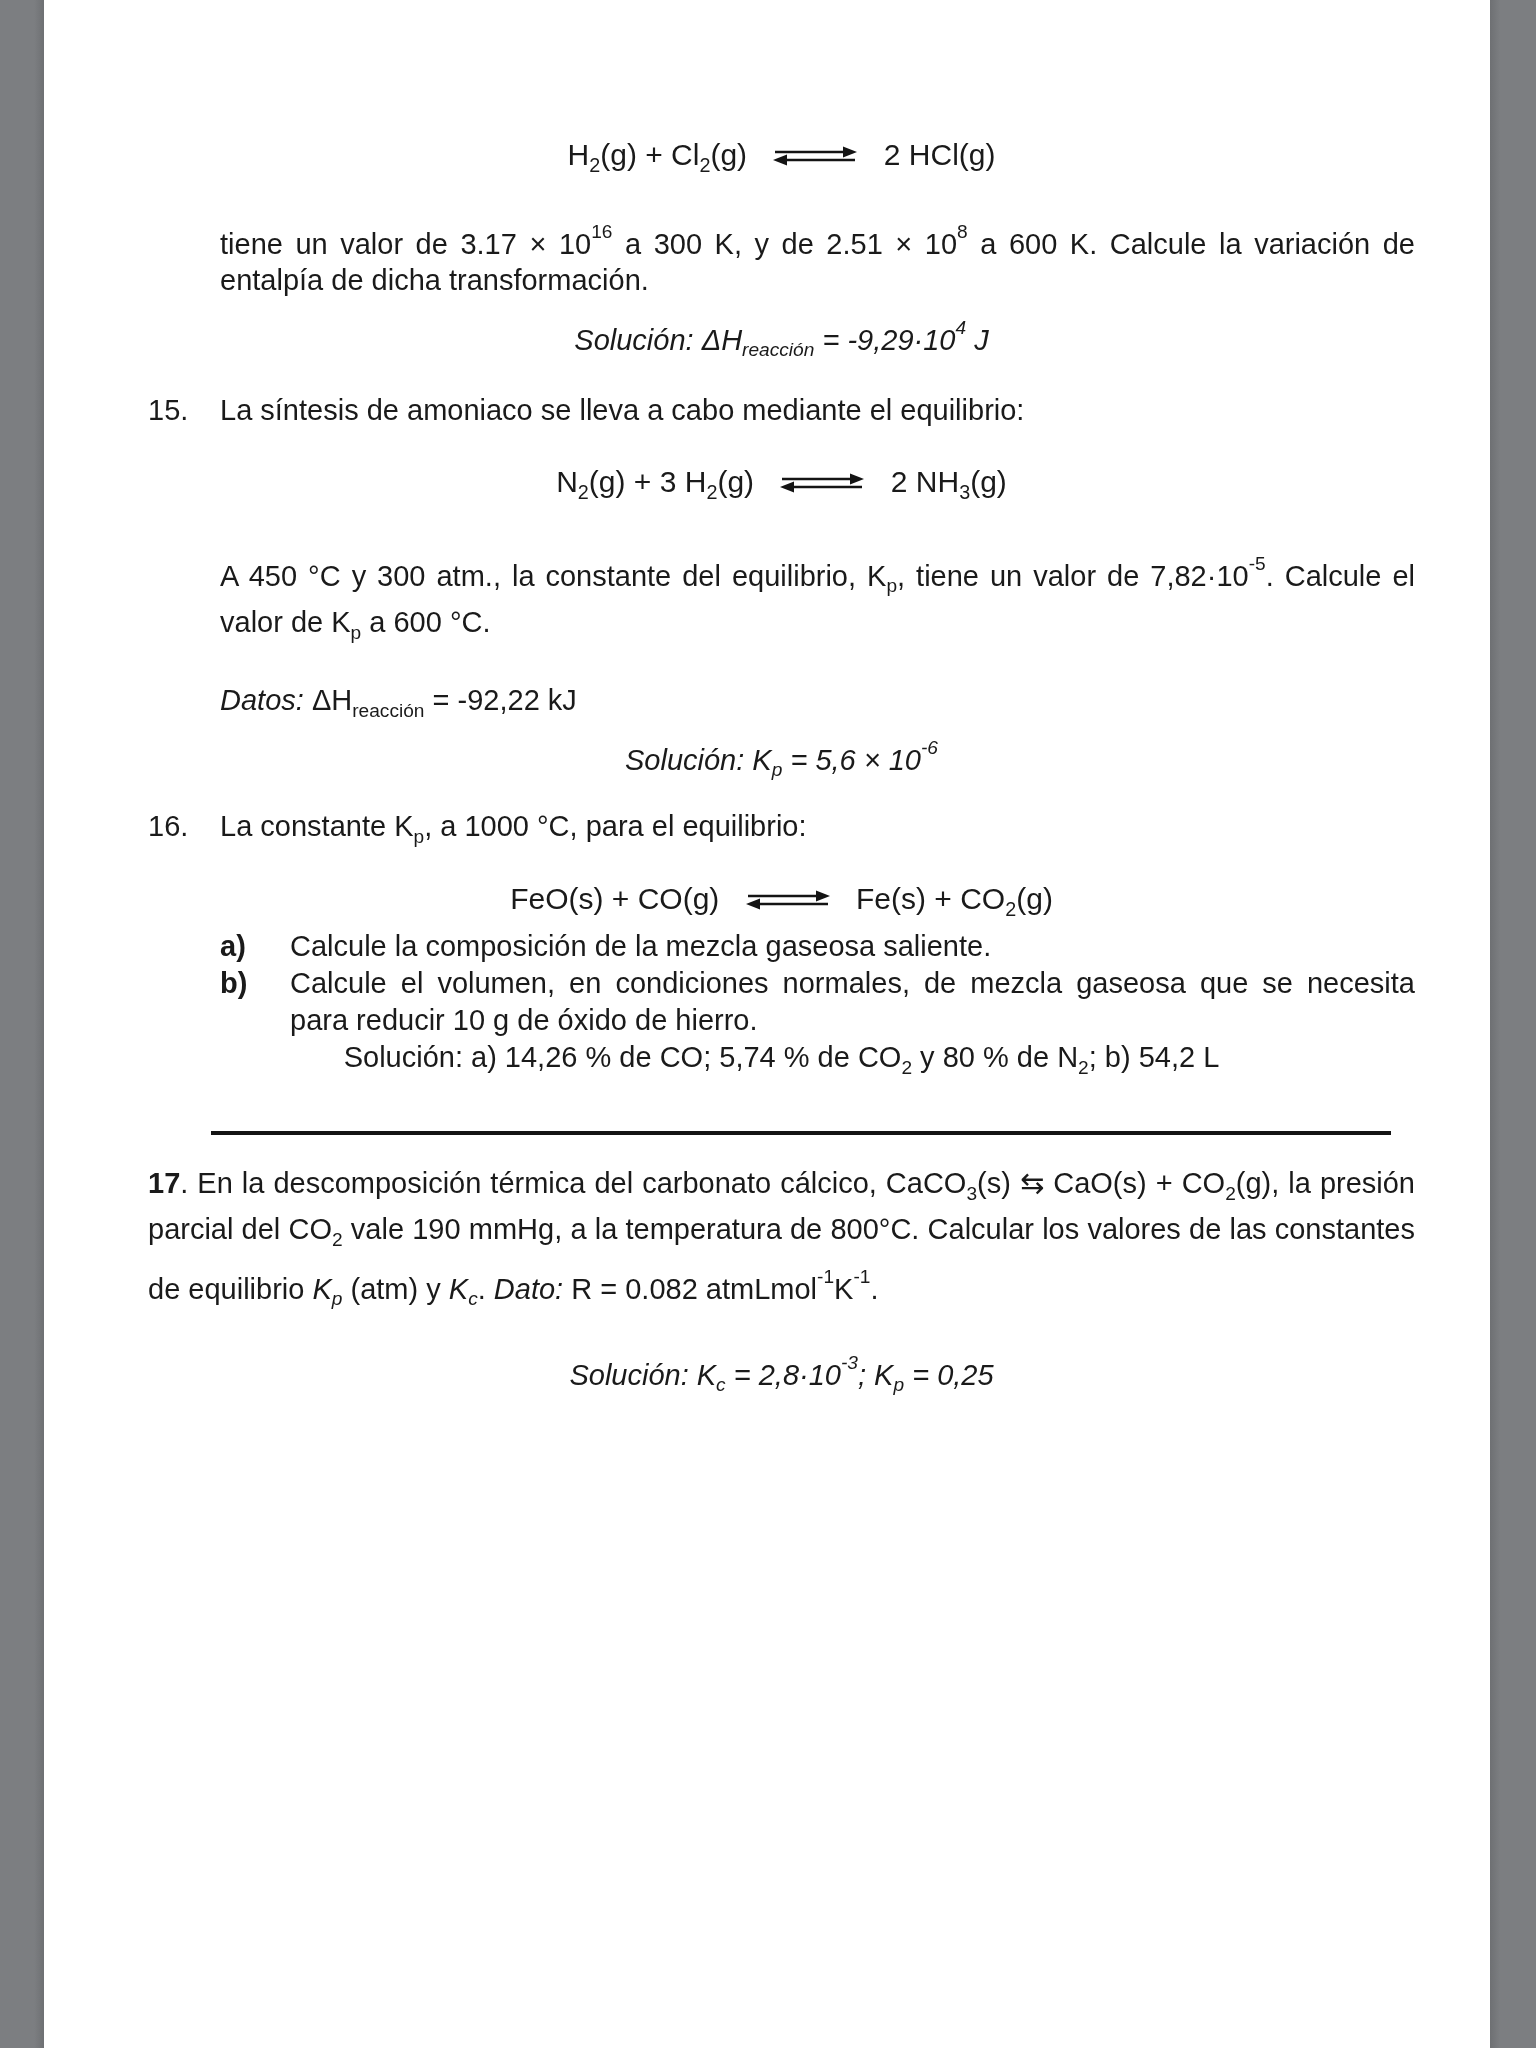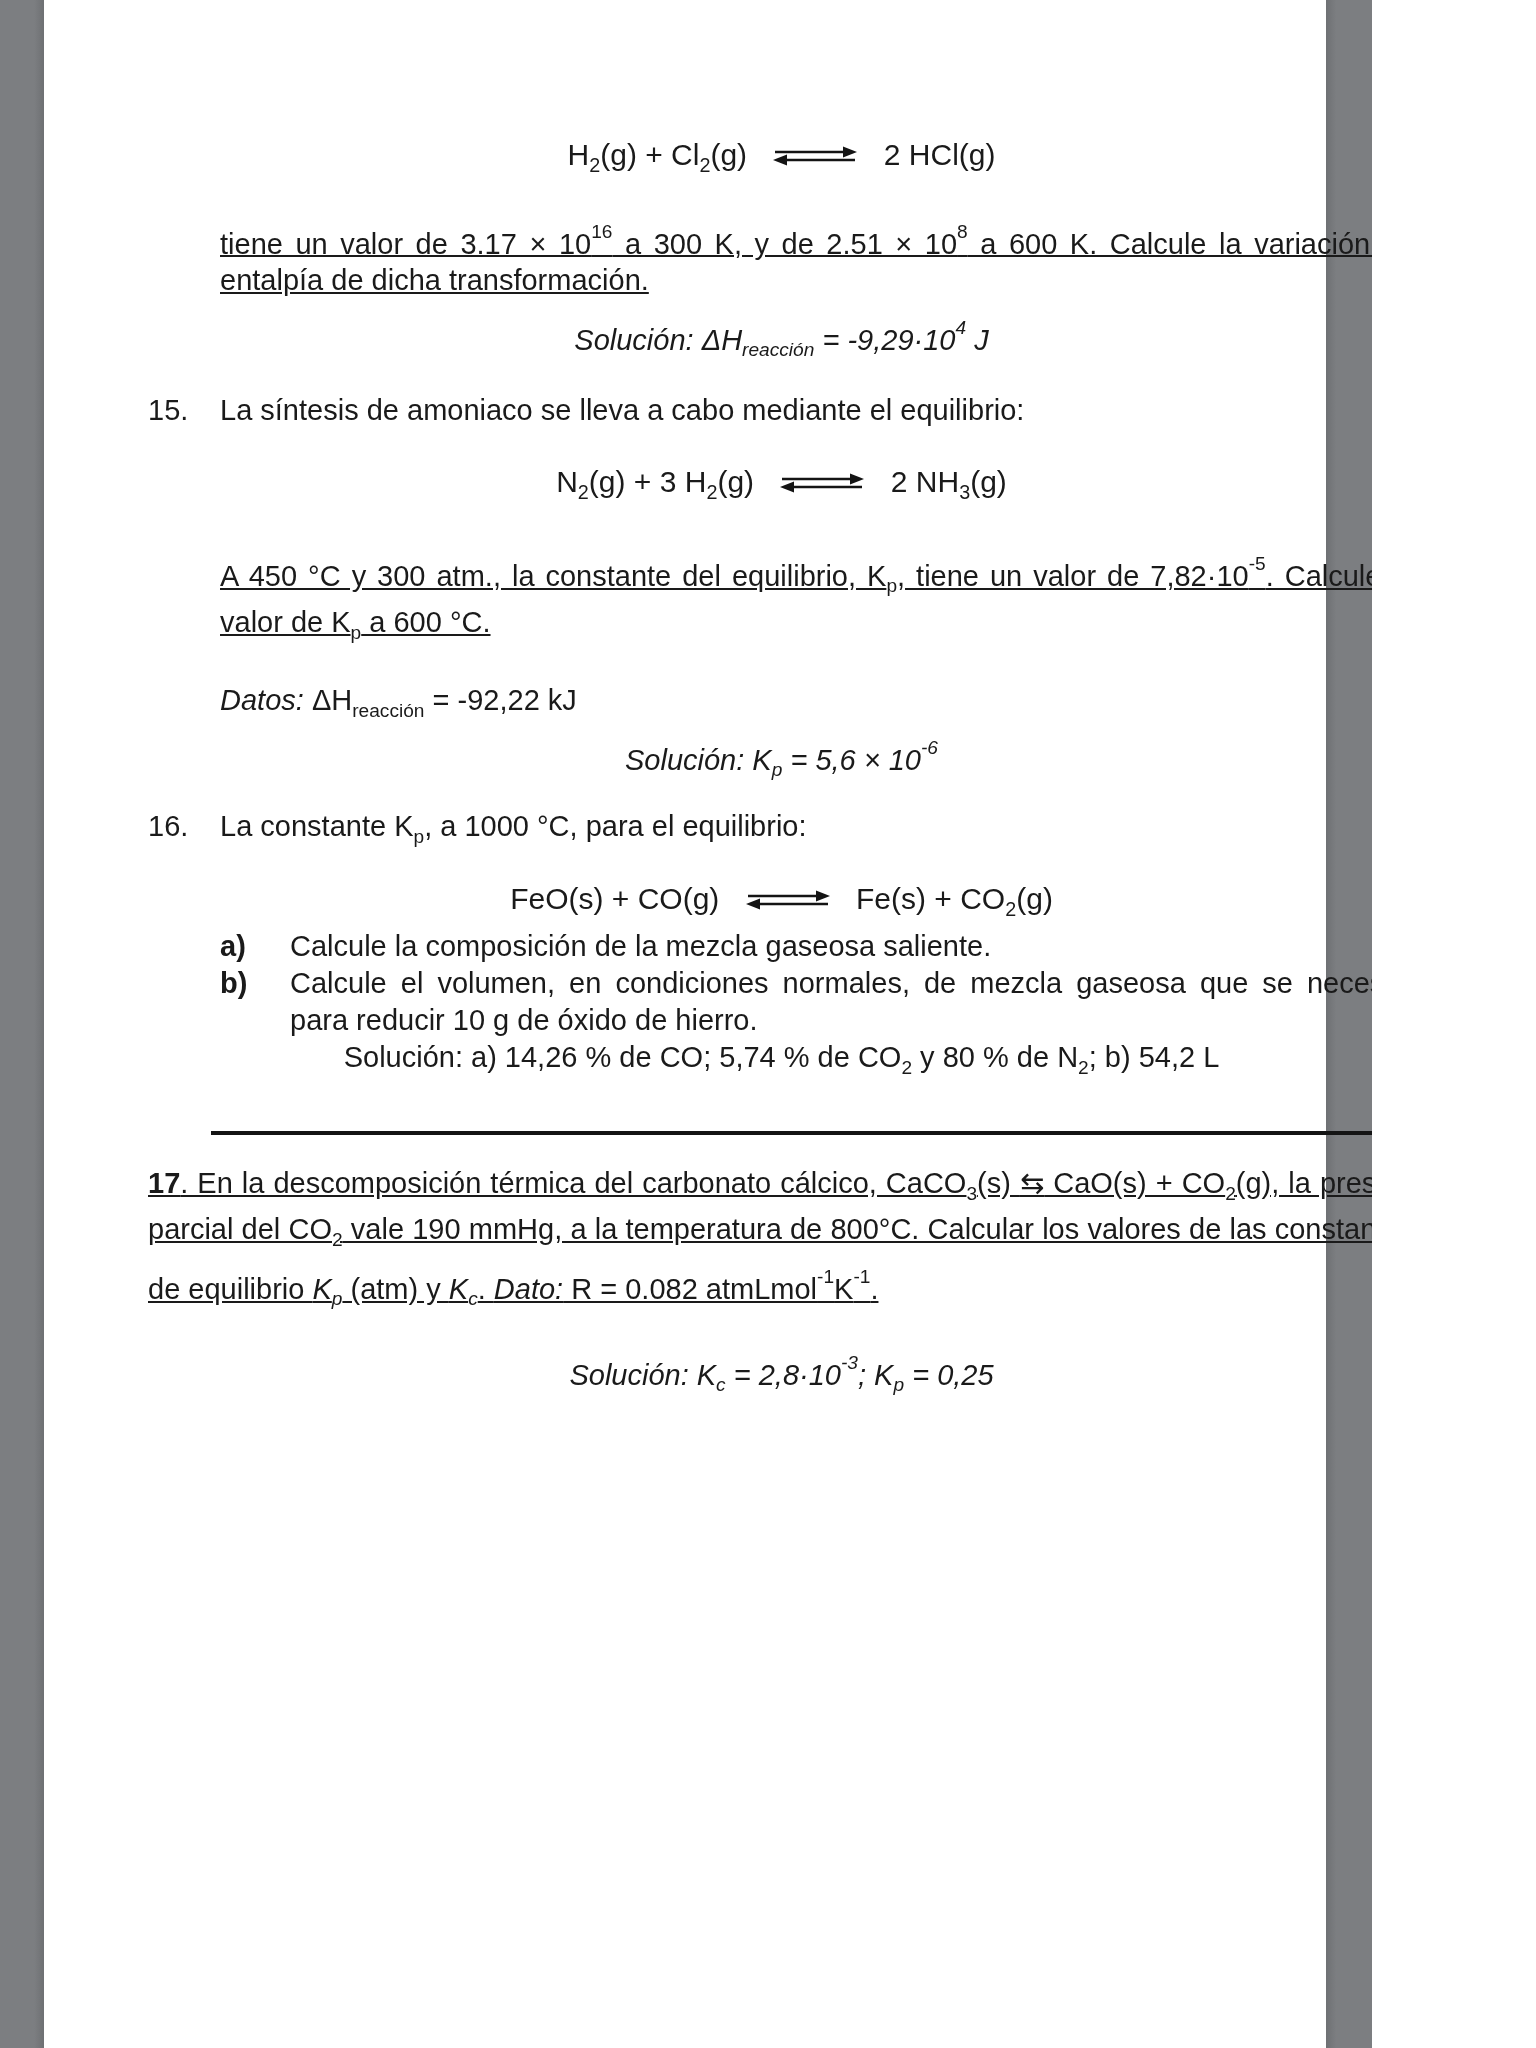--- a/index.html
+++ b/index.html
@@ -1,18 +1,18 @@
 <!DOCTYPE html>
 <html><head>
 <meta charset="utf-8">
 <style>
   html,body { margin:0; padding:0; background:#ffffff; }
   .screen {
     position:relative;
-    width:1372px; height:2048px;
+    width:1536px; height:2048px;
     background:#ffffff;
     overflow:hidden;
     font-family:"Liberation Sans", sans-serif;
     color:#1a1a1a;
   }
   .side-strip { position:absolute; top:0; bottom:0; }
   .side-strip.left {
     left:0; width:44px;
     background:linear-gradient(90deg,#7c7e81 0%, #7c7e81 78%, #6e7073 100%);
   }
@@ -22,21 +22,21 @@
   }
   .content {
     position:absolute; left:44px; top:0; bottom:0; width:1446px;
     padding:0 75px 0 104px;
     box-sizing:border-box;
     font-size:29px; line-height:37px;
   }
   .equation { text-align:center; font-size:30px; white-space:nowrap; }
   .eq-arrow { display:inline-block; margin:0 18px; }
   .eq-arrow svg { vertical-align:-3px; }
-  .para { text-align:justify;text-decoration:underline; }
+  .para { text-align:justify; }
   .indented { margin-left:72px; }
   .prob-head { display:flex; }
   .prob-num { flex:0 0 72px; font-weight:normal; }
   .item { display:flex; margin-left:72px; }
   .item-marker { flex:0 0 70px; font-weight:bold; }
   .item-text { text-align:justify; }
   .solution { text-align:center; font-style:italic; }
   .solution-plain { text-align:center; }
   .divider { height:4px; background:#141414; }
 

